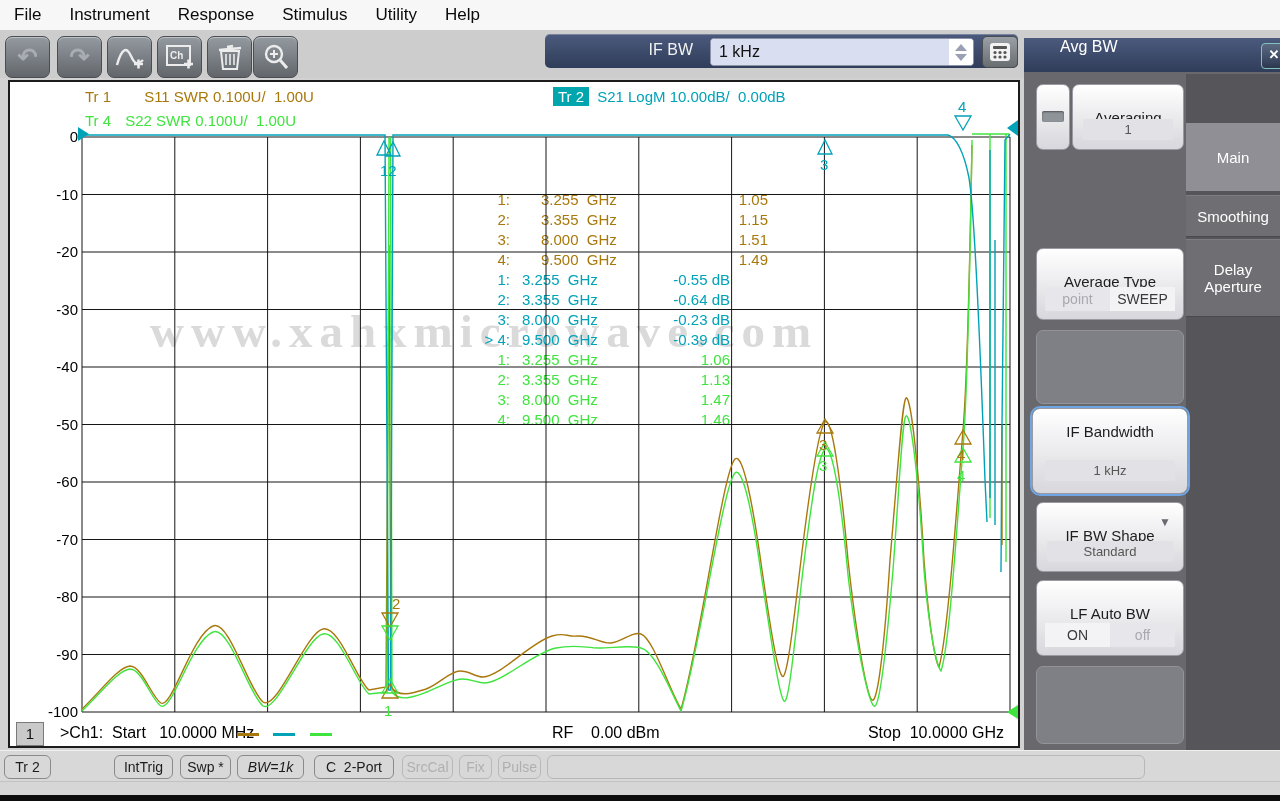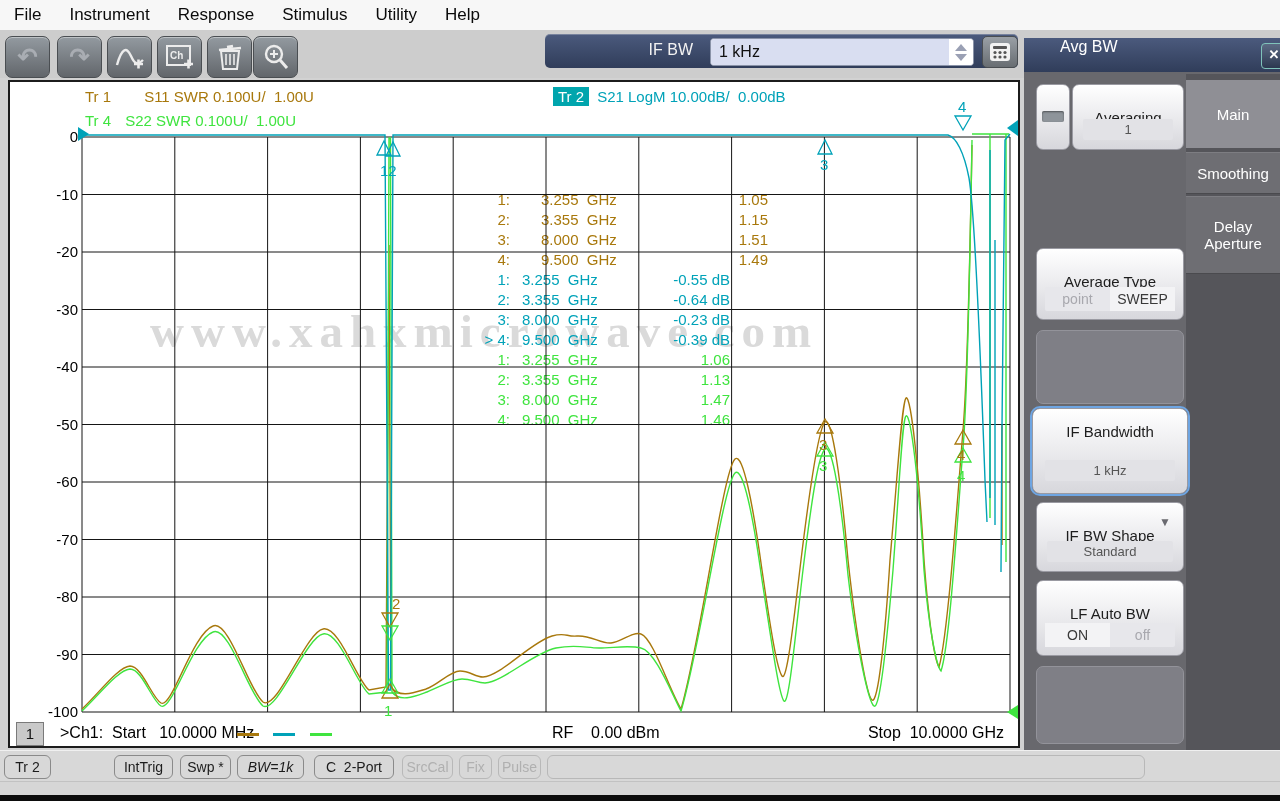--- a/index.html
+++ b/index.html
@@ -57,21 +57,21 @@
 
   
   .rpanel{position:absolute;left:1024px;top:38px;width:256px;height:732px;background:#68686d;}
   .rp-head{position:absolute;left:0;top:0;width:256px;height:34px;
            background:linear-gradient(180deg,#4b5a7d,#303d5a);display:flex;align-items:flex-start;padding-left:16px;}
   .rp-title{color:#fff;font-size:16px;padding-left:20px;}
   .rp-close{position:absolute;right:9px;top:5px;width:24px;height:24px;border-radius:4px;
             background:linear-gradient(180deg,#5c6a84,#2c3850);border:1px solid #7fc3ba;
             color:#fff;font-size:13px;font-weight:bold;text-align:center;line-height:22px;}
   .tabcol{position:absolute;left:162px;top:36px;width:94px;height:696px;background:#55555a;}
-  .rtab{position:absolute;left:162px;width:94px;color:#fff;font-size:15px;display:flex;align-items:center;justify-content:center;text-align:center;}
+  .rtab{position:absolute;left:162px;width:94px;color:#fff;font-size:15px;display:flex;align-items:center;justify-content:center;text-align:center;margin-top:43px;}
   .rtab.active{background:#8f8f95;}
   .rtab.idle{background:#6e6e73;border-top:1px solid #7d7d82;border-bottom:1px solid #4a4a4e;}
   .pbtn{position:absolute;background:linear-gradient(180deg,#ffffff,#e9e9ec 55%,#d7d7dc);
         border:1px solid #9a9aa2;border-radius:7px;box-shadow:inset 0 1px #fff;color:#1d1d1d;
         font-size:15px;text-align:center;}
   .pbtn .blabel{display:block;padding-top:24px;}
   .pval{position:absolute;left:10px;right:10px;bottom:9px;height:21px;background:#e2e2e6;
         border-radius:2px;color:#555;font-size:13px;line-height:21px;text-align:center;}
   .ptoggle{position:absolute;left:8px;right:8px;bottom:8px;height:24px;background:#e7e7eb;
            border-radius:2px;display:flex;font-size:14px;line-height:24px;}

